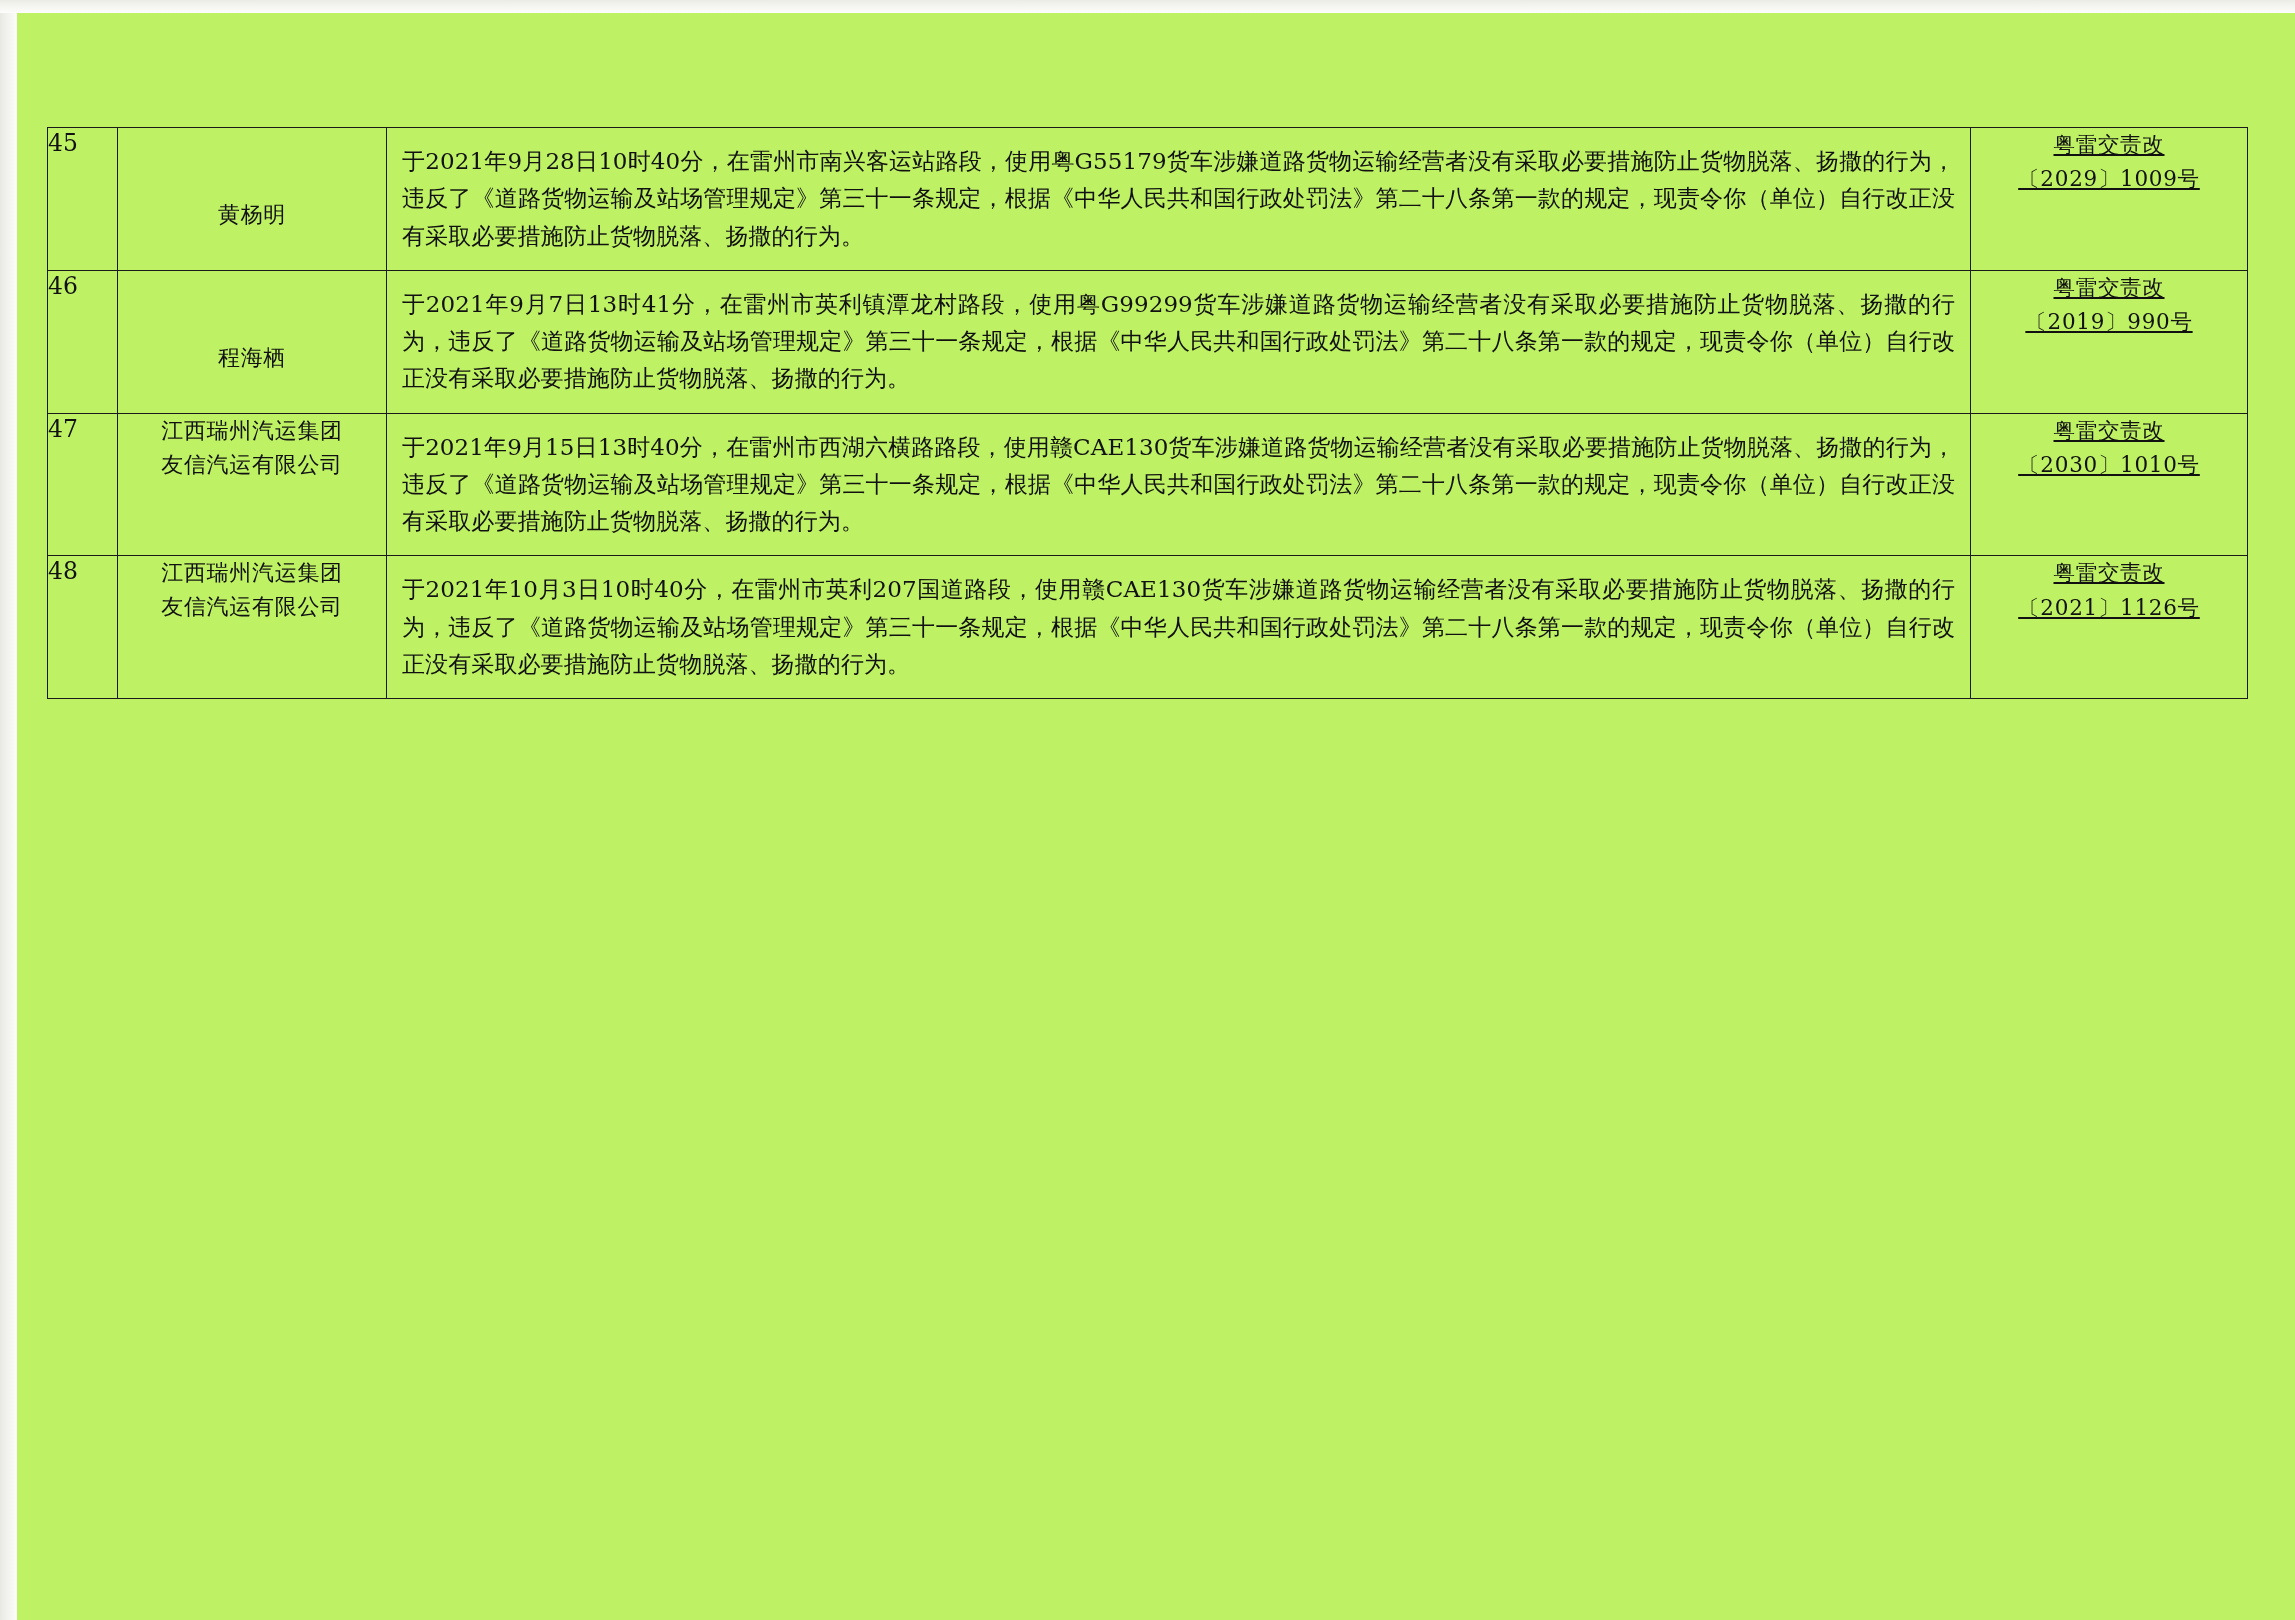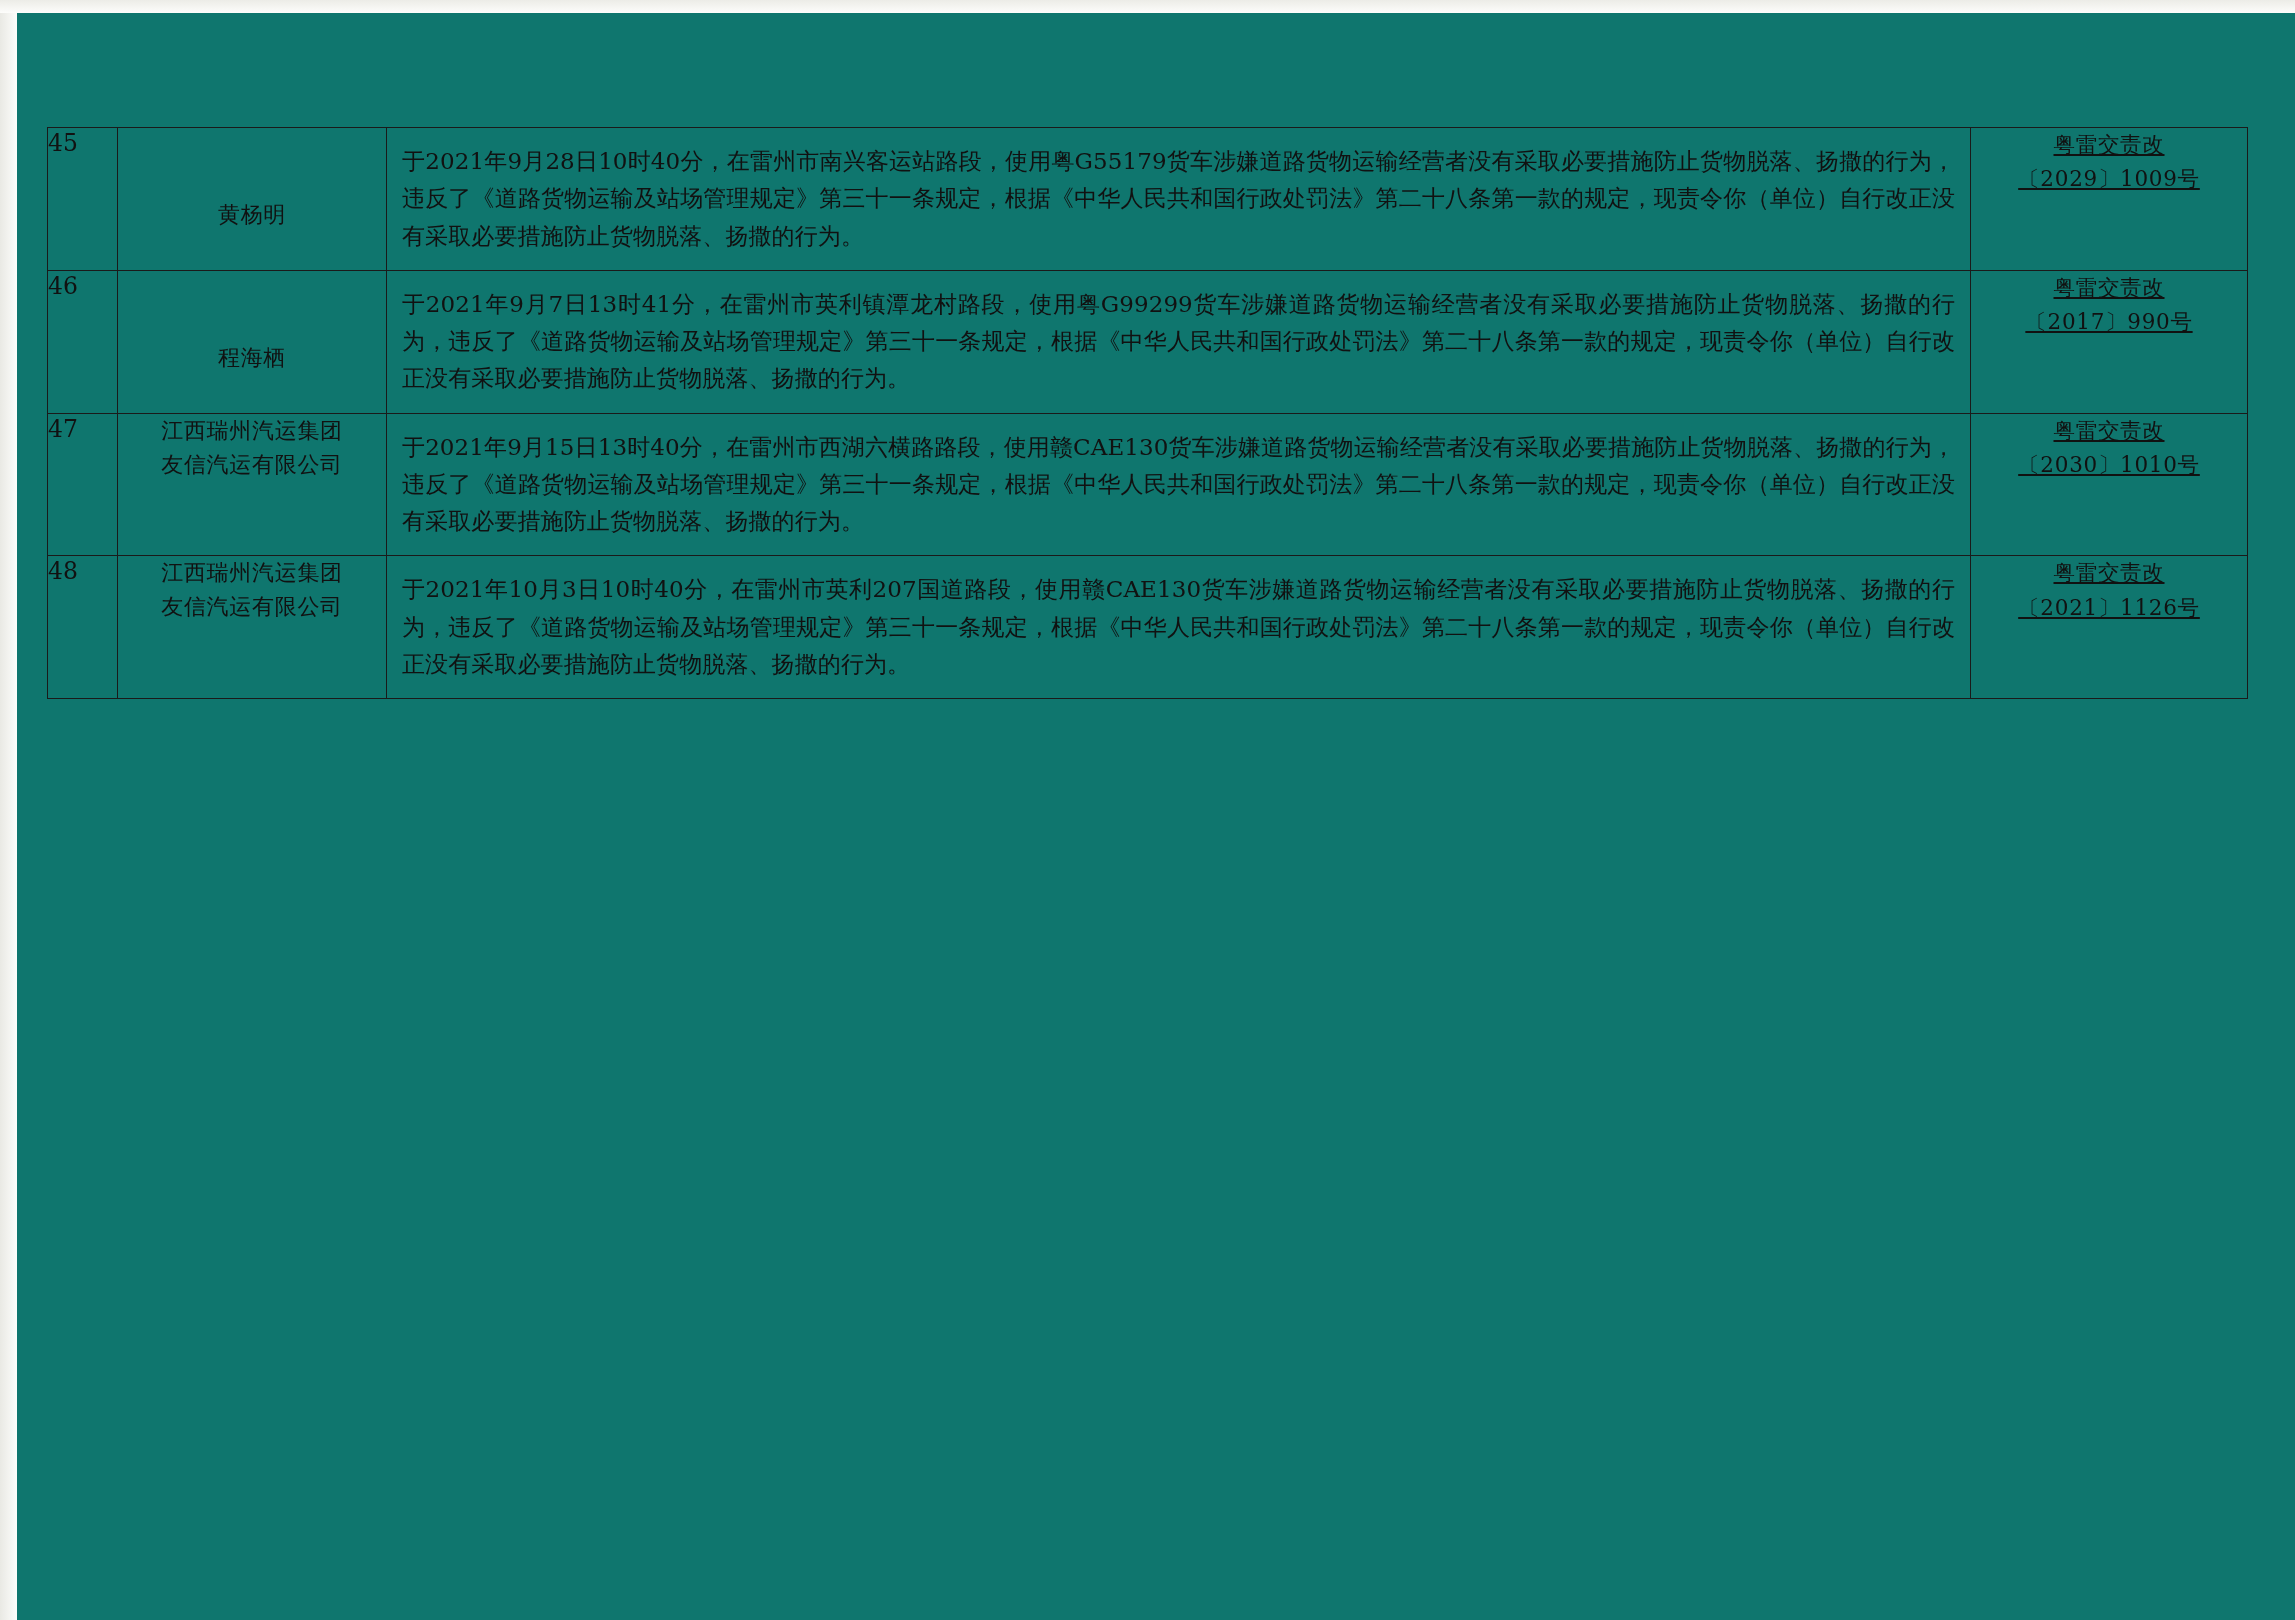--- a/index.html
+++ b/index.html
@@ -14,21 +14,21 @@
     color: #111111;
     position: relative;
     overflow: hidden;
   }
   .page {
     position: absolute;
     left: 0;
     top: 0;
     width: 2295px;
     height: 1621px;
-    background: #0f766e;
+    background: #bef264;
   }
   .doc-table {
     position: absolute;
     left: 47px;
     top: 127px;
     width: 2200px;
     border-collapse: collapse;
     table-layout: fixed;
   }
   .doc-table td {
@@ -143,21 +143,21 @@
       <tr>
         <td class="idx-cell">46</td>
         <td class="party-cell single">
           <span class="pline">程海栖</span>
         </td>
         <td class="content-cell">
           <p>于2021年9月7日13时41分，在雷州市英利镇潭龙村路段，使用粤G99299货车涉嫌道路货物运输经营者没有采取必要措施防止货物脱落、扬撒的行为，违反了《道路货物运输及站场管理规定》第三十一条规定，根据《中华人民共和国行政处罚法》第二十八条第一款的规定，现责令你（单位）自行改正没有采取必要措施防止货物脱落、扬撒的行为。</p>
         </td>
         <td class="docnum-cell">
           <span class="dline">粤雷交责改</span>
-          <span class="dline">〔2017〕990号</span>
+          <span class="dline">〔2019〕990号</span>
         </td>
       </tr>
 
       <tr>
         <td class="idx-cell">47</td>
         <td class="party-cell">
           <span class="pline">江西瑞州汽运集团</span>
           <span class="pline">友信汽运有限公司</span>
         </td>
         <td class="content-cell">

